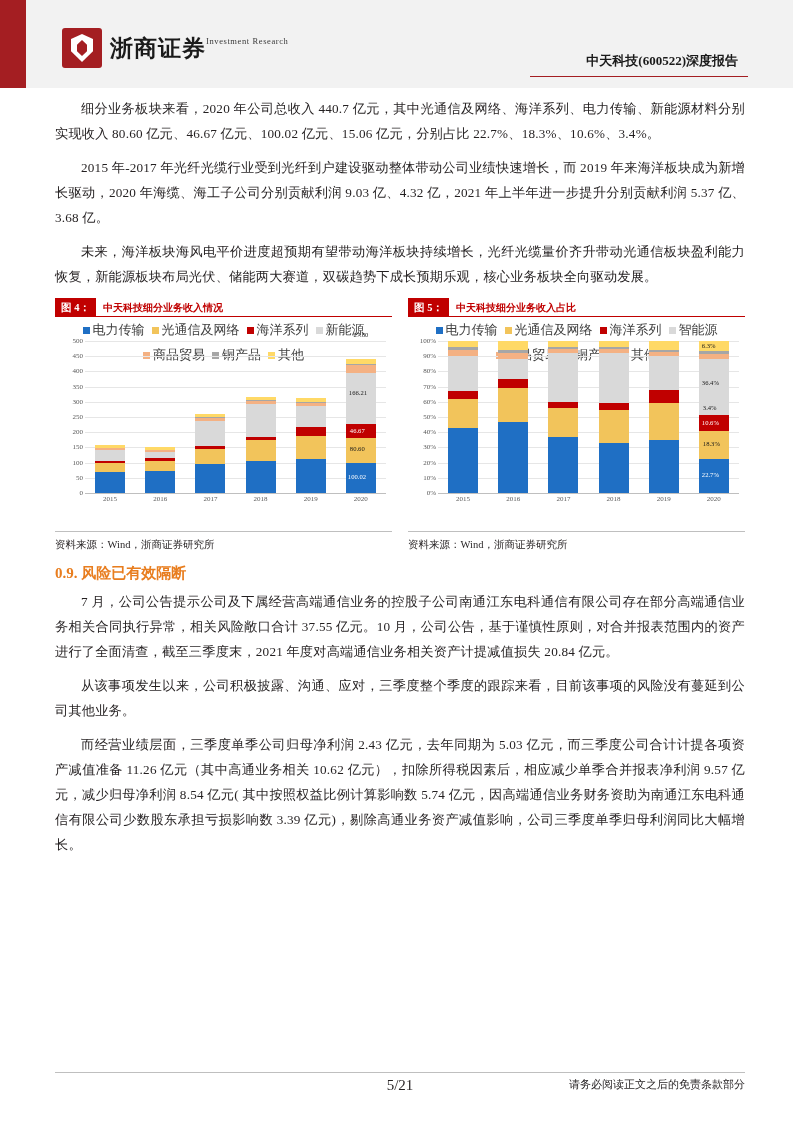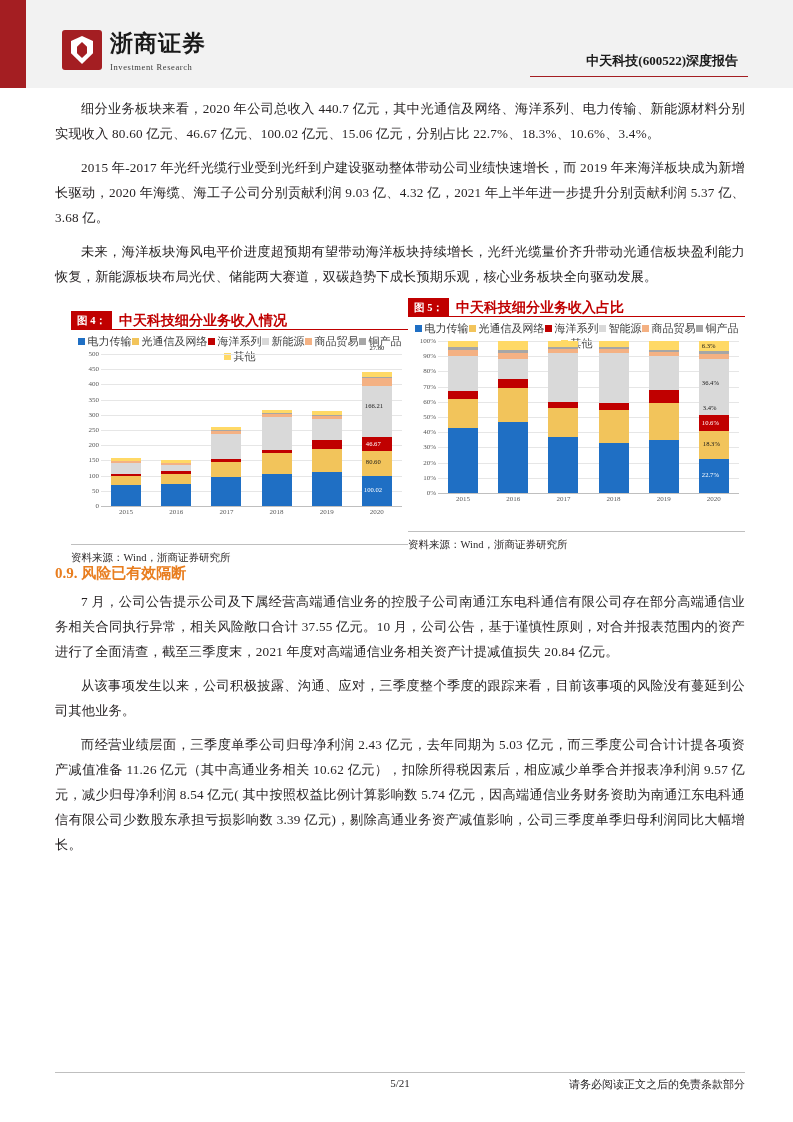--- a/index.html
+++ b/index.html
@@ -33,64 +33,64 @@
   .logo-mark:after{
     content:"";position:absolute;left:15px;top:12px;width:10px;height:16px;background:#a41e22;
     clip-path:polygon(50% 0%,100% 30%,100% 70%,50% 100%,0% 70%,0% 30%);
   }
   .logo-text-main{
     font-family:"Liberation Serif", serif;font-size:23px;font-weight:bold;color:#1a1a1a;letter-spacing:1px;
   }
   .logo-text-sub{
     font-family:"Liberation Serif", serif;font-size:8.5px;color:#3a3a3a;letter-spacing:0.6px;margin-top:3px;
   }
-  .logo-col{display:flex;flex-direction:column;justify-content:space-between;}
+  .logo-col{display:flex;flex-direction:row;justify-content:space-between;}
   .header-title{
     position:absolute;right:55px;top:52px;font-size:13px;font-weight:bold;color:#1a1a1a;
   }
   .header-rule{
     position:absolute;left:530px;top:76px;width:218px;height:1px;background:#a41e22;
   }
   
   .content{position:absolute;left:55px;top:96px;width:690px;}
   p.para{
     margin:0 0 9px 0;
     font-size:13.2px;
     line-height:25px;
     text-indent:26px;
     text-align:justify;
     color:#231f20;
     letter-spacing:0.2px;
   }
   
   .charts{position:relative;width:690px;height:252px;margin-top:2px;}
   .panel{position:absolute;top:0;width:337px;height:252px;}
-  .panel.left{left:16px;margin-top:13px;}
+  .panel.left{left:0;}
   .panel.right{left:353px;}
   .panel-head{
     position:relative;height:19px;
   }
   .panel-head .tag{
     position:absolute;left:0;top:0;background:#c00000;color:#fff;font-size:10.5px;font-weight:bold;
     padding:0 6px;height:19px;line-height:19px;white-space:nowrap;
   }
   .panel-head .tt{
-    position:absolute;left:48px;top:0;color:#c00000;font-size:14px;font-weight:bold;
+    position:absolute;left:48px;top:0;color:#c00000;font-size:10px;font-weight:bold;
     height:19px;line-height:19px;white-space:nowrap;
   }
   .panel-head .rule{
     position:absolute;left:0;right:0;bottom:0;height:1px;background:#c00000;
   }
   .panel-body{position:relative;height:212px;border-left:0;}
   .panel-src{
     font-size:10.5px;color:#231f20;padding-top:6px;border-top:1px solid #bfbfbf;margin-top:2px;
   }
   .legend{
     position:absolute;left:0;top:4px;width:337px;display:flex;flex-wrap:wrap;
-    justify-content:center;font-size:11px;color:#404040;
+    justify-content:center;gap:7px;font-size:13px;color:#404040;
   }
   .legend .li{display:flex;align-items:center;gap:3px;white-space:nowrap;}
   .legend .sw{width:7px;height:7px;display:inline-block;}
   
   .plot{position:absolute;left:0;top:24px;width:337px;height:178px;}
   .axis-y{position:absolute;left:0;top:0;width:30px;height:152px;}
   .axis-y span{
     position:absolute;right:2px;font-size:7px;color:#595959;transform:translateY(-50%);
   }
   .gridwrap{position:absolute;left:30px;top:0;right:6px;height:152px;border-bottom:1px solid #bfbfbf;}
@@ -109,21 +109,21 @@
   .sec-head{
     font-size:15px;font-weight:bold;color:#e87d1e;margin:14px 0 6px 0;
   }
   
   .footer{
     position:absolute;left:55px;top:1072px;width:690px;
   }
   .footer-rule{height:1px;background:#bfbfbf;width:690px;}
   .footer-row{position:relative;height:20px;margin-top:4px;}
   .page-num{
-    position:absolute;left:50%;transform:translateX(-50%);font-size:11px;color:#231f20;
+    position:absolute;left:50%;transform:translateX(-50%);font-size:15px;color:#231f20;
   }
   .footer-right{
     position:absolute;right:0;top:0;font-size:11px;color:#231f20;
   }
 </style>
 </head>
 <body>
 
 <div class="header">
   <div class="header-bar"></div>

